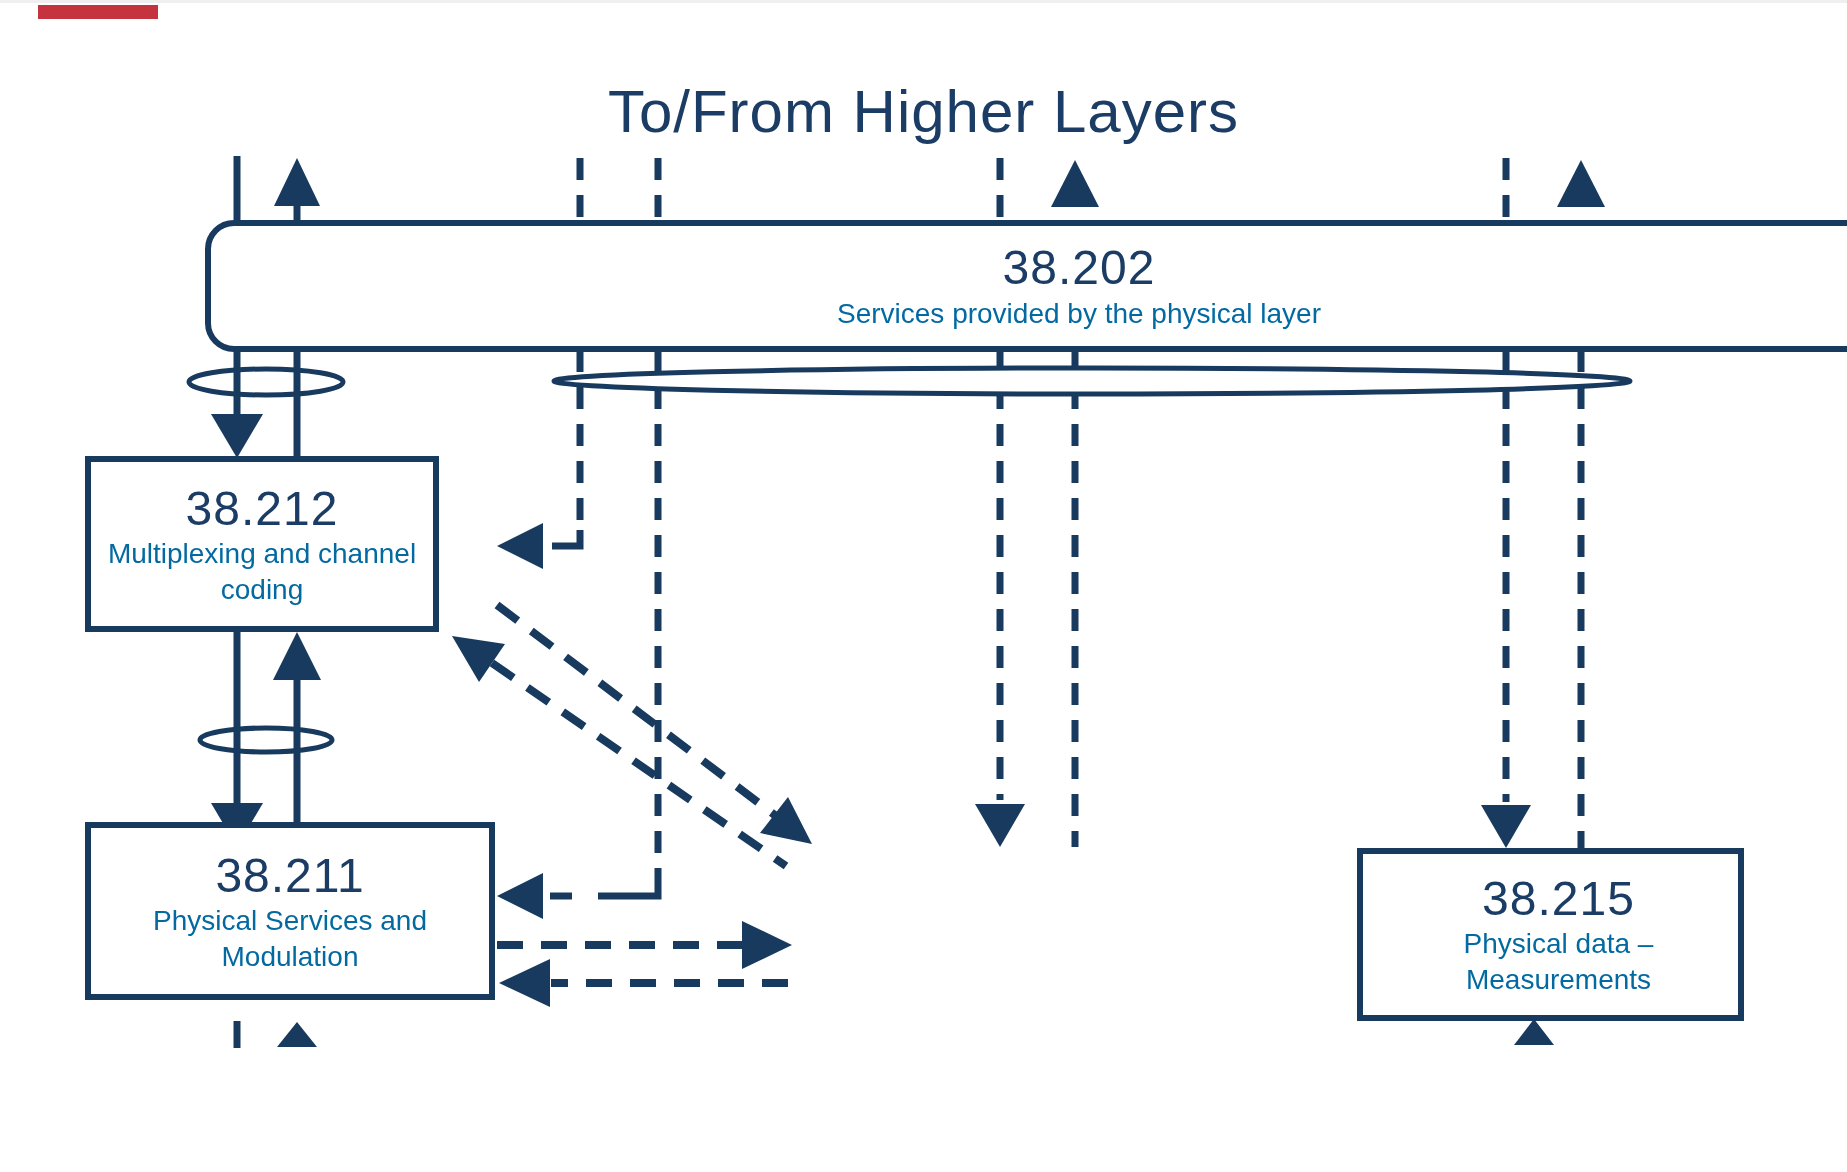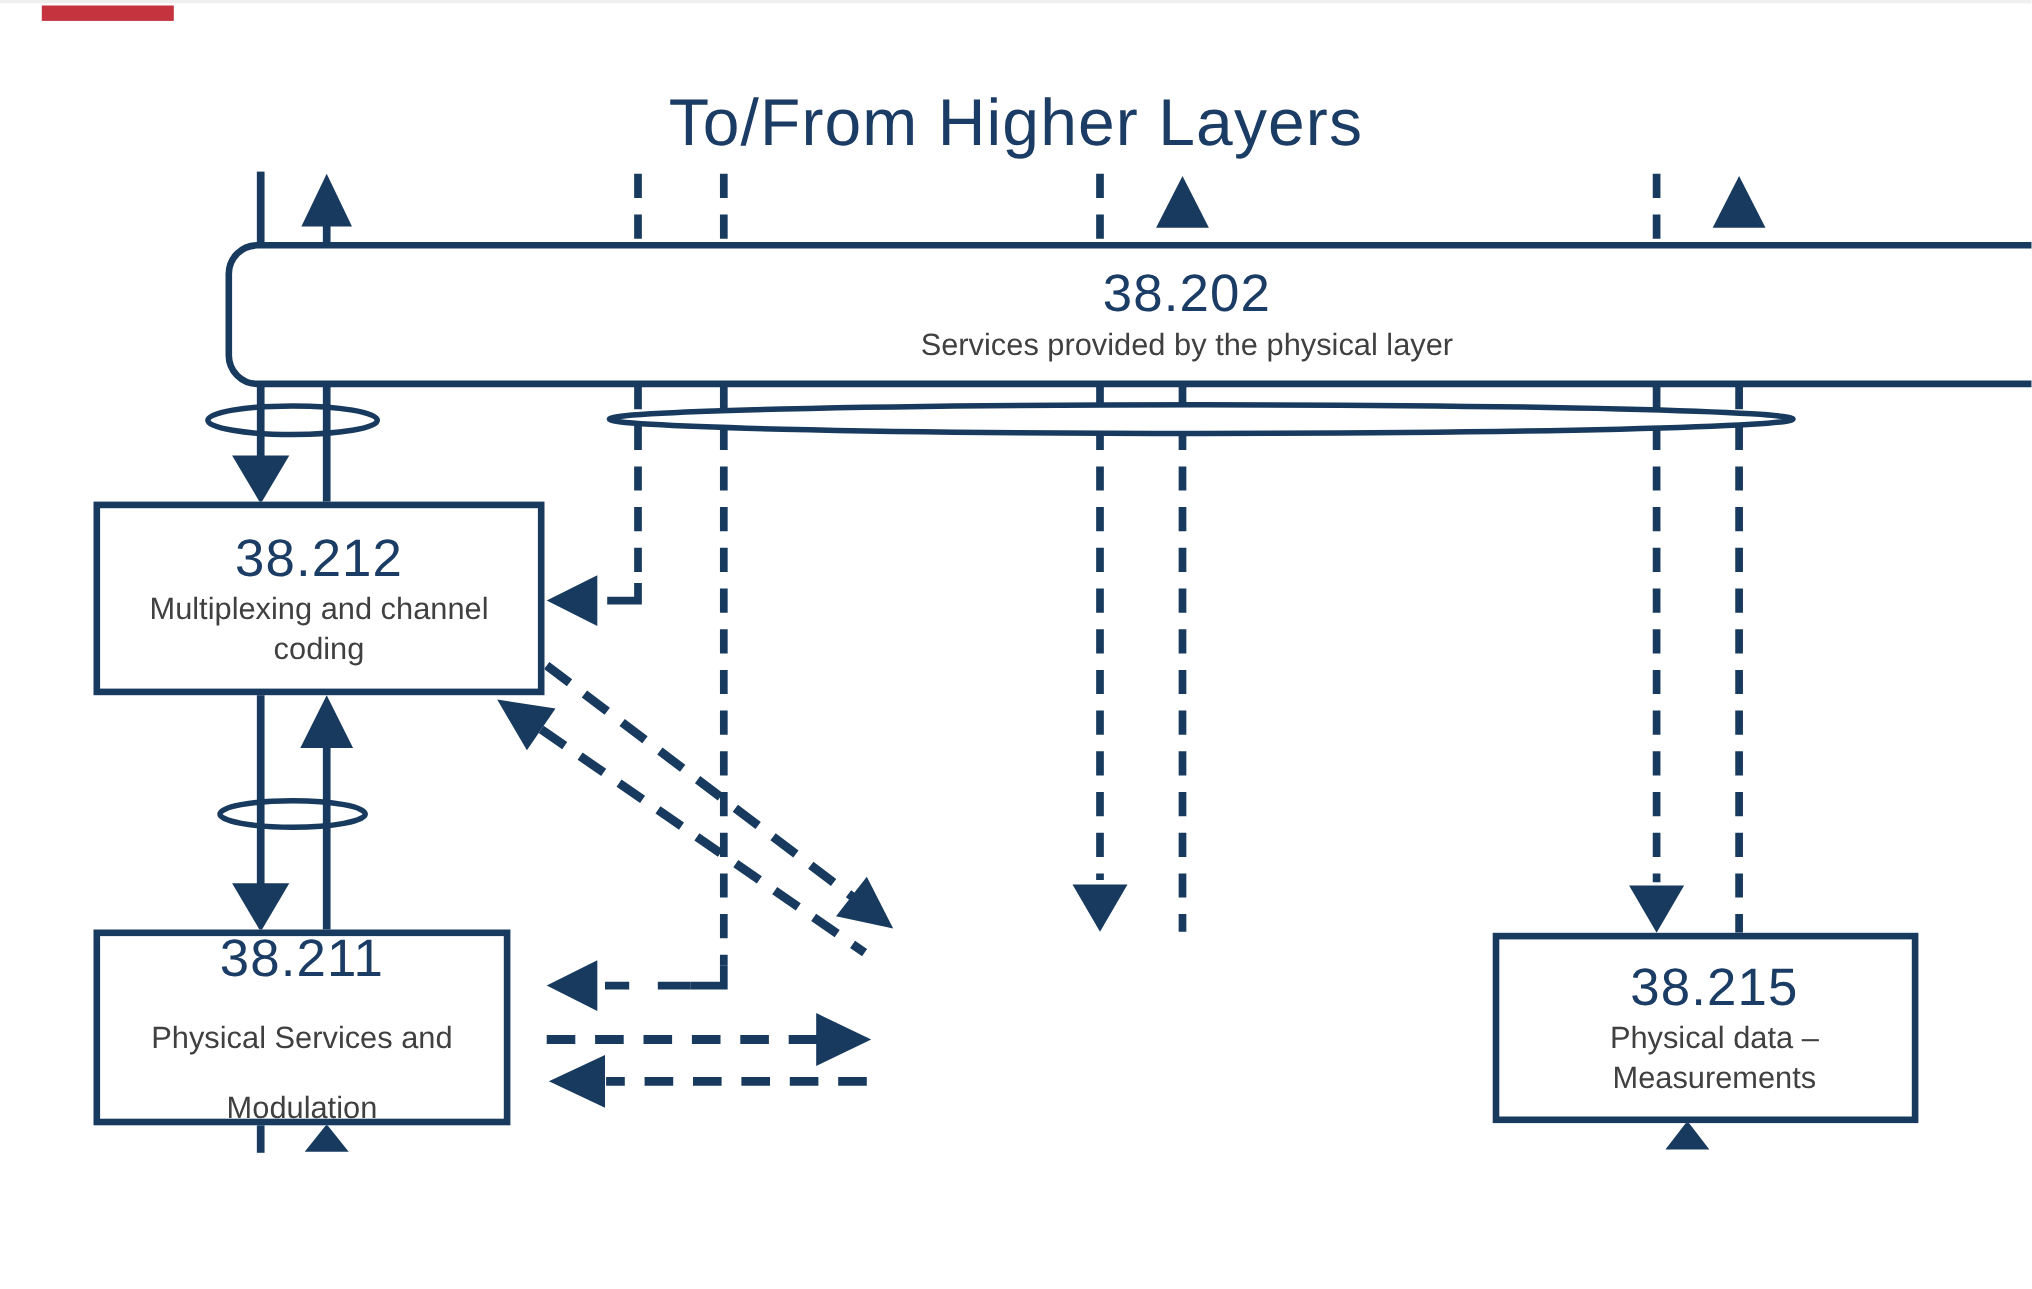--- a/index.html
+++ b/index.html
@@ -12,24 +12,24 @@
   .page-title{
     position:absolute;left:0;top:82px;width:100%;text-align:center;
     font-size:60px;line-height:1;color:#1B3C64;letter-spacing:1px;white-space:nowrap;
   }
   .spec-box{
     position:absolute;box-sizing:border-box;border:6px solid #183A5E;background:#ffffff;
     display:flex;flex-direction:column;align-items:center;justify-content:center;
     text-align:center;
   }
   .box-number{font-size:48px;line-height:1.15;letter-spacing:1px;color:#1B3C64;white-space:nowrap;}
-  .box-subtitle{font-size:28px;line-height:1.28;color:#404040;white-space:nowrap;}
+  .box-subtitle{font-size:28px;line-height:1.28;color:#0369a1;white-space:nowrap;}
   .box-202{left:205px;top:220px;width:1748px;height:132px;border-radius:29px;}
-  .box-212{left:85px;top:456px;width:410px;height:176px;}
-  .box-211{left:85px;top:845px;width:379px;height:178px;gap:27px;}
+  .box-212{left:85px;top:456px;width:354px;height:176px;}
+  .box-211{left:85px;top:822px;width:410px;height:178px;}
   .box-213{left:788px;top:847px;width:502px;height:176px;}
   .box-215{left:1357px;top:848px;width:387px;height:173px;padding-left:16px;}
   svg.connectors{position:absolute;left:0;top:0;}
 </style>
 </head>
 <body>
 
 <div id="canvas">
 
   <div class="top-edge"></div>

